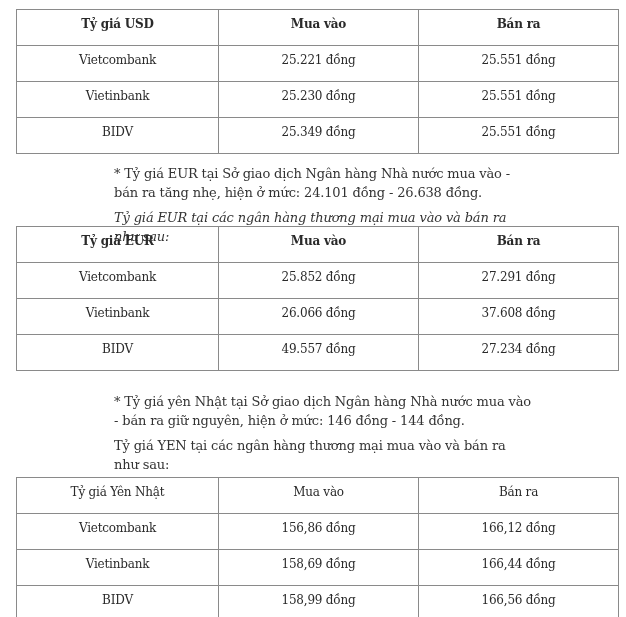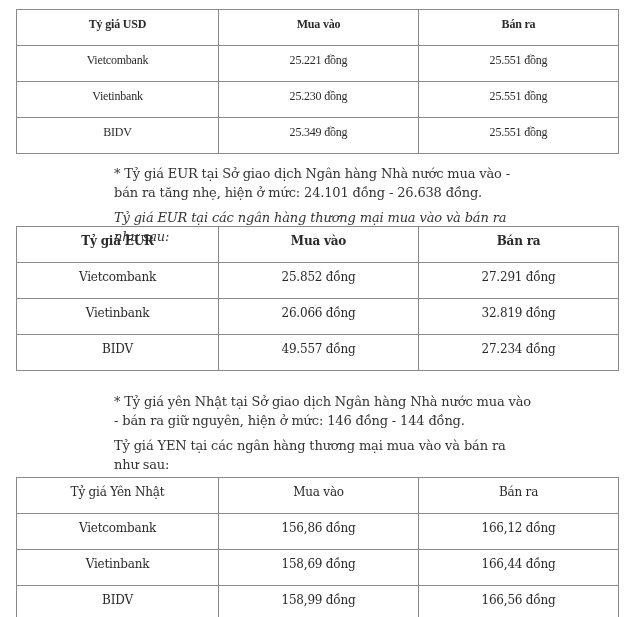--- a/index.html
+++ b/index.html
@@ -20,21 +20,21 @@
     height: 28px;
     font-weight: normal;
     letter-spacing: -0.2px;
   }
   .rate-table th.bold { font-weight: bold; }
   .rate-table col.c1 { width: 202px; }
   .rate-table col.c2 { width: 200px; }
   .rate-table col.c3 { width: 200px; }
   .rate-table thead tr { border-bottom: 1px solid #444; }
   .rate-table tbody tr td { border-top: 1px solid #0369a1; }
-  #usd-table { top: 9px; font-family: Liberation Serif, serif; }
+  #usd-table { top: 9px; }
   #eur-table { top: 226px; }
   #yen-table { top: 465px; margin-top: 12px; }
   .para {
     position: absolute; left: 114px; width: 420px;
     font-size: 13px; line-height: 19px; color: #333;
     margin: 0; letter-spacing: -0.15px;
   }
   #p-eur-note { top: 164px; }
   #p-eur-intro { top: 208px; font-style: italic; }
   #p-yen-note { top: 392px; }
@@ -93,21 +93,21 @@
   </thead>
   <tbody>
     <tr>
       <td>Vietcombank</td>
       <td>25.852 đồng</td>
       <td>27.291 đồng</td>
     </tr>
     <tr>
       <td>Vietinbank</td>
       <td>26.066 đồng</td>
-      <td>32.819 đồng</td>
+      <td>37.608 đồng</td>
     </tr>
     <tr>
       <td>BIDV</td>
       <td>49.557 đồng</td>
       <td>27.234 đồng</td>
     </tr>
   </tbody>
 </table>
 
 <p id="p-yen-note" class="para">* Tỷ giá yên Nhật tại Sở giao dịch Ngân hàng Nhà nước mua vào - bán ra giữ nguyên, hiện ở mức: 146 đồng - 144 đồng.</p>

